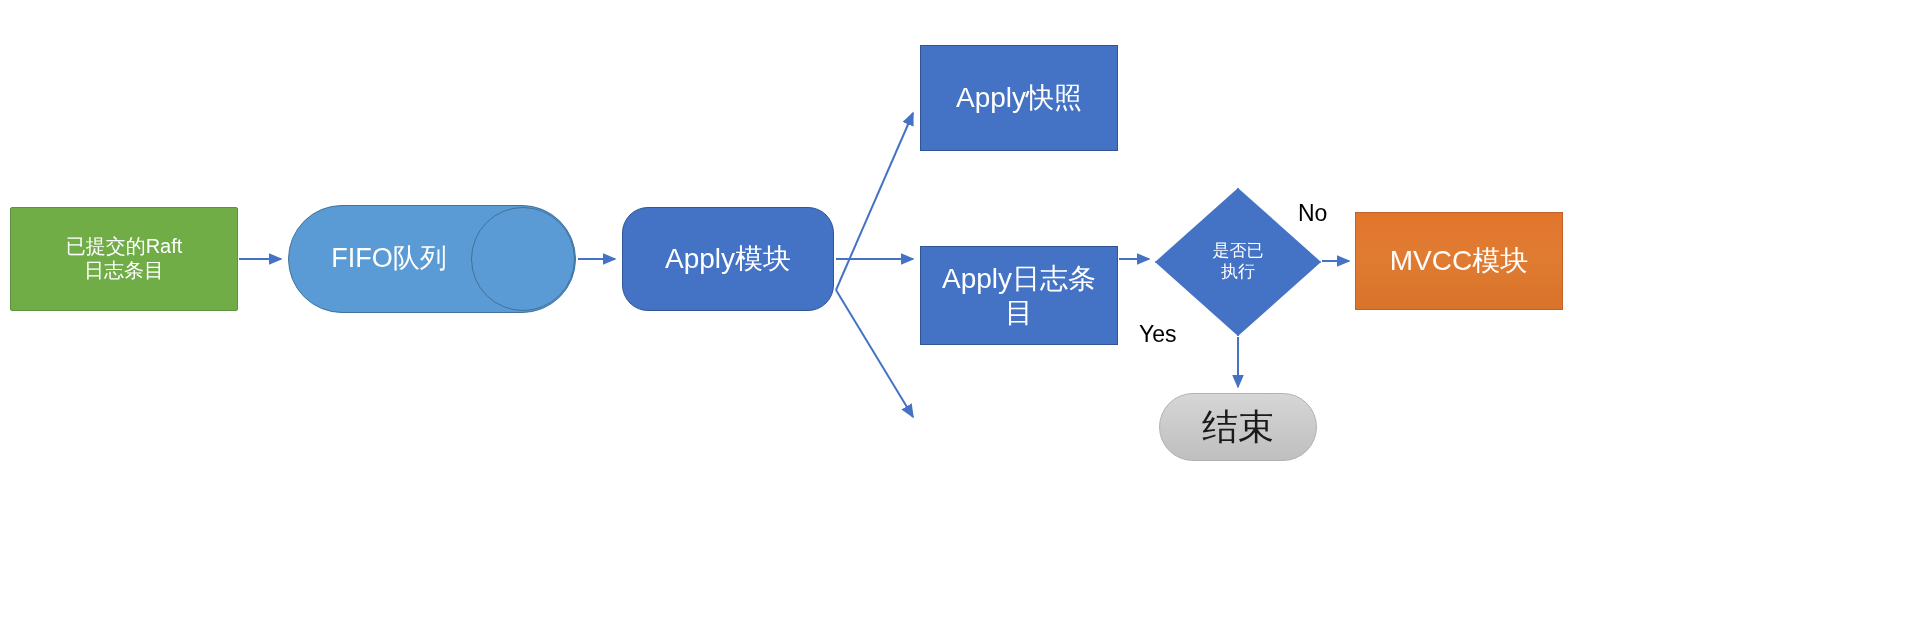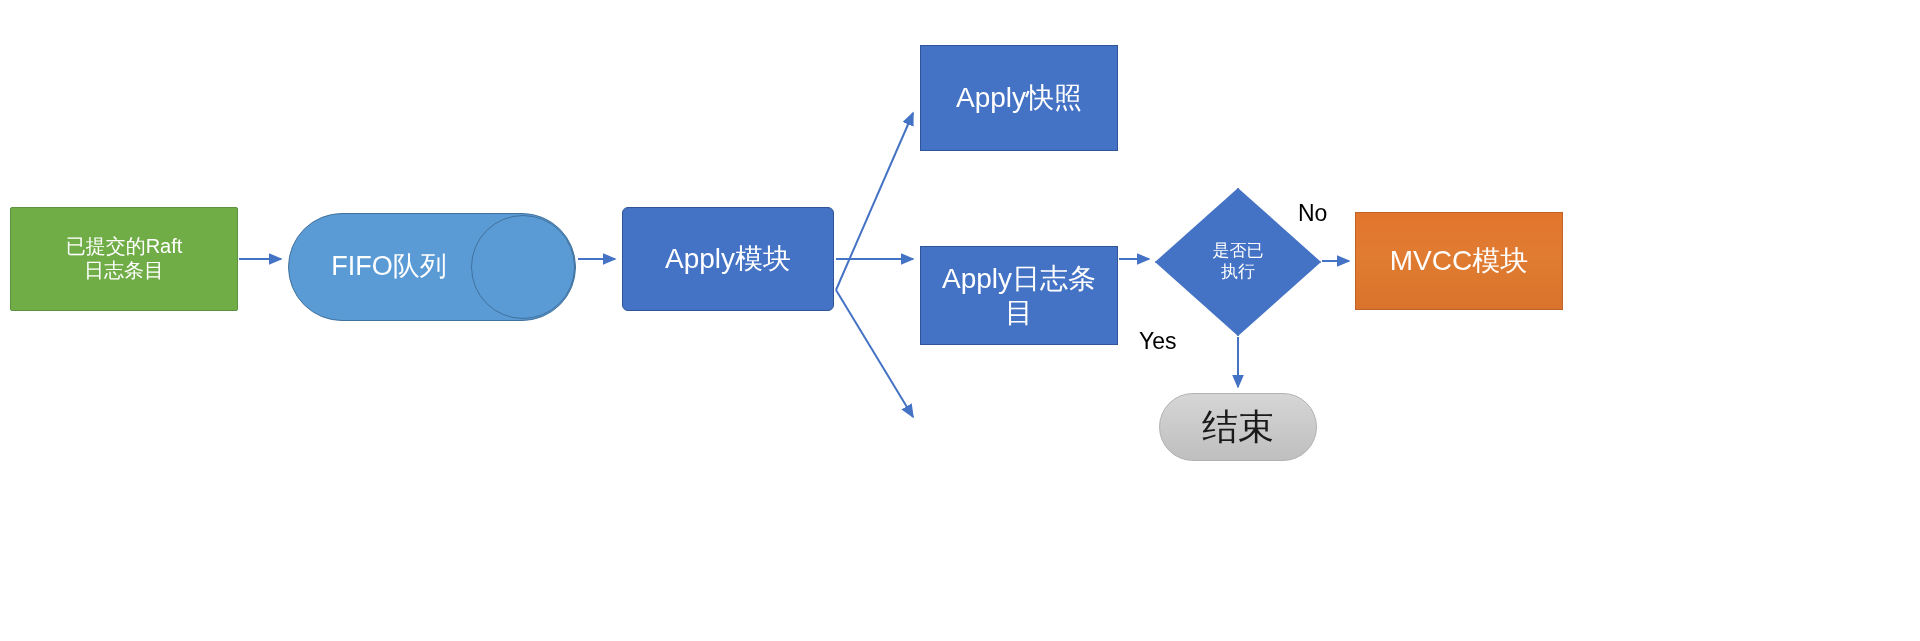--- a/index.html
+++ b/index.html
@@ -41,21 +41,21 @@
     left: 10px; top: 207px; width: 228px; height: 104px;
     background: #70ad47;
     border: 1.5px solid #5d9240;
     border-radius: 2px;
     color: #ffffff;
     font-size: 20px;
   }
 
   
   .n-queue {
-    left: 288px; top: 205px; width: 288px; height: 108px; margin-top: 8px;
+    left: 288px; top: 205px; width: 288px; height: 108px;
   }
   .n-queue .cyl-body {
     position: absolute;
     inset: 0;
     background: #5b9bd5;
     border: 1.5px solid #41719c;
     border-radius: 54px / 54px;
     box-sizing: border-box;
   }
   .n-queue .cyl-cap {
@@ -73,21 +73,21 @@
     color: #ffffff;
     font-size: 27px;
     padding-right: 96px;
   }
 
   
   .n-apply {
     left: 622px; top: 207px; width: 212px; height: 104px;
     background: #4472c4;
     border: 1.5px solid #2f5597;
-    border-radius: 6px;
+    border-radius: 26px;
     color: #ffffff;
     font-size: 28px;
     justify-content: center;
   }
 
   
   .box-blue {
     background: #4472c4;
     border: 1.5px solid #2f5597;
     color: #ffffff;
@@ -138,21 +138,21 @@
 
   
   .edge-label {
     position: absolute;
     color: #000000;
     font-size: 23px;
     z-index: 4;
     white-space: nowrap;
   }
   .lbl-no  { left: 1298px; top: 200px; }
-  .lbl-yes { left: 1139px; top: 328px; }
+  .lbl-yes { left: 1139px; top: 321px; }
 
   
   #edges {
     position: absolute;
     left: 0; top: 0;
     width: 1920px; height: 641px;
     z-index: 1;
     pointer-events: none;
   }
 </style>

